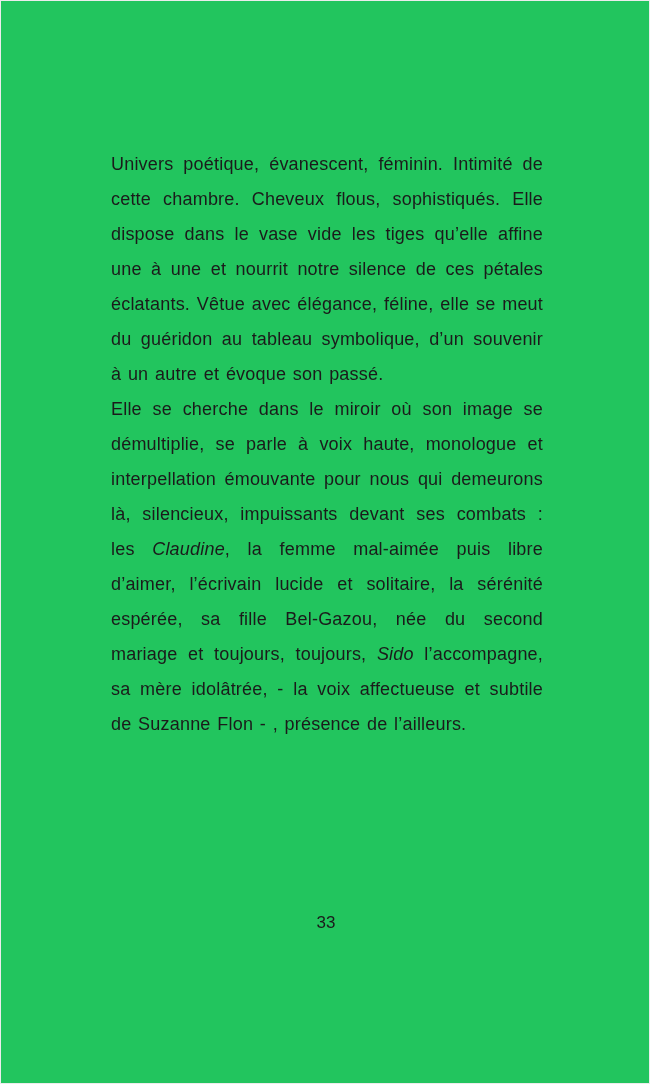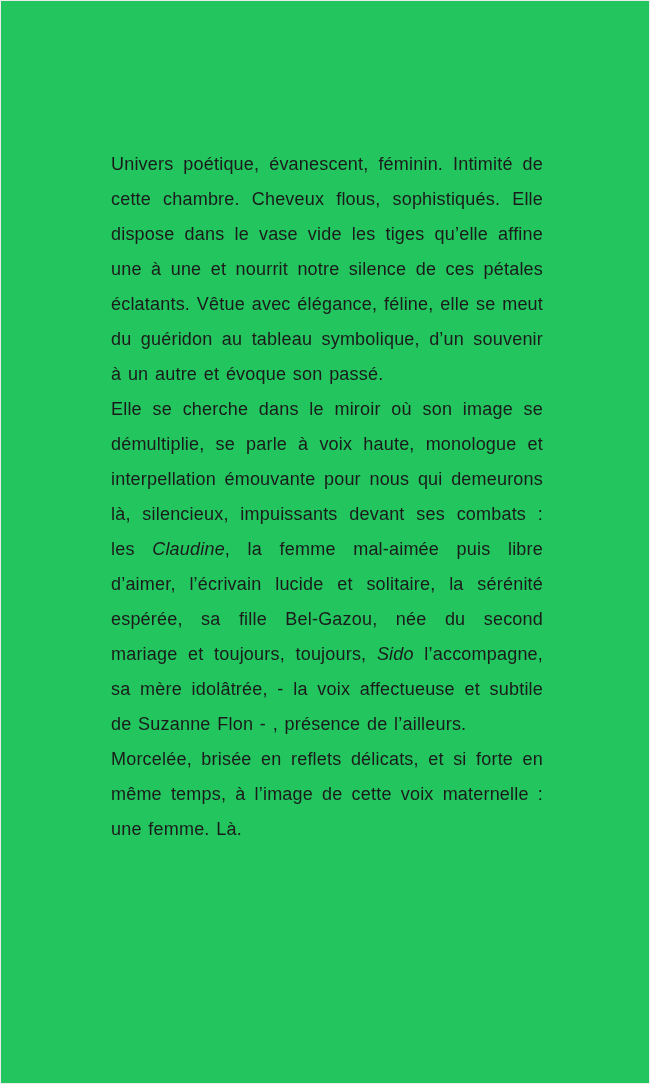--- a/index.html
+++ b/index.html
@@ -46,15 +46,15 @@
     color: #1b1b1b;
   }
 </style>
 </head>
 <body>
 
 <div class="page">
   <div class="text-block">
     <p class="para"><span>Univers poétique, évanescent, féminin. Intimité de cette chambre. Cheveux flous, sophistiqués. Elle dispose dans le vase vide les tiges qu’elle affine une à une et nourrit notre silence de ces pétales éclatants. Vêtue avec élégance, féline, elle se meut du guéridon au tableau symbolique, d’un souvenir à un autre et évoque son passé.</span></p>
     <p class="para"><span>Elle se cherche dans le miroir où son image se démultiplie, se parle à voix haute, monologue et interpellation émouvante pour nous qui demeurons là, silencieux, impuissants devant ses combats : les </span><em>Claudine</em><span>, la femme mal-aimée puis libre d’aimer, l’écrivain lucide et solitaire, la sérénité espérée, sa fille Bel-Gazou, née du second mariage et toujours, toujours, </span><em>Sido</em><span> l’accompagne, sa mère idolâtrée, - la voix affectueuse et subtile de Suzanne Flon - , présence de l’ailleurs.</span></p>
-    <p class="para"><span>Morcelée, brisée en reflets délicats, et si forte en même temps, à l’image de cette voix maternelle : une femme. Là.</span></p>
   </div>
+  <div class="page-number">33</div>
 </div>
 
 </body></html>

